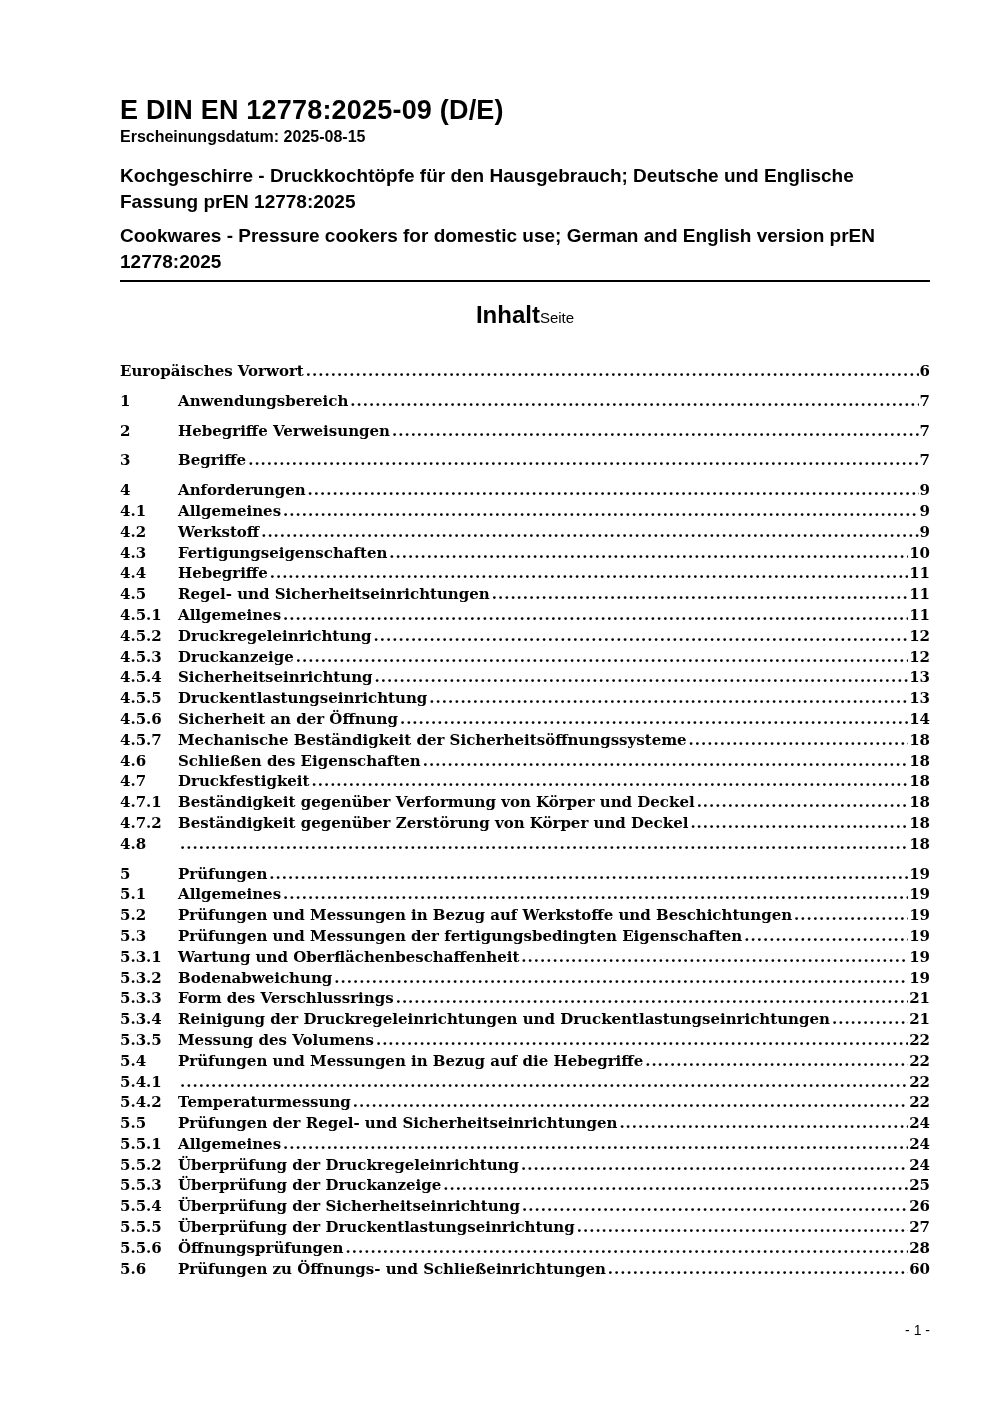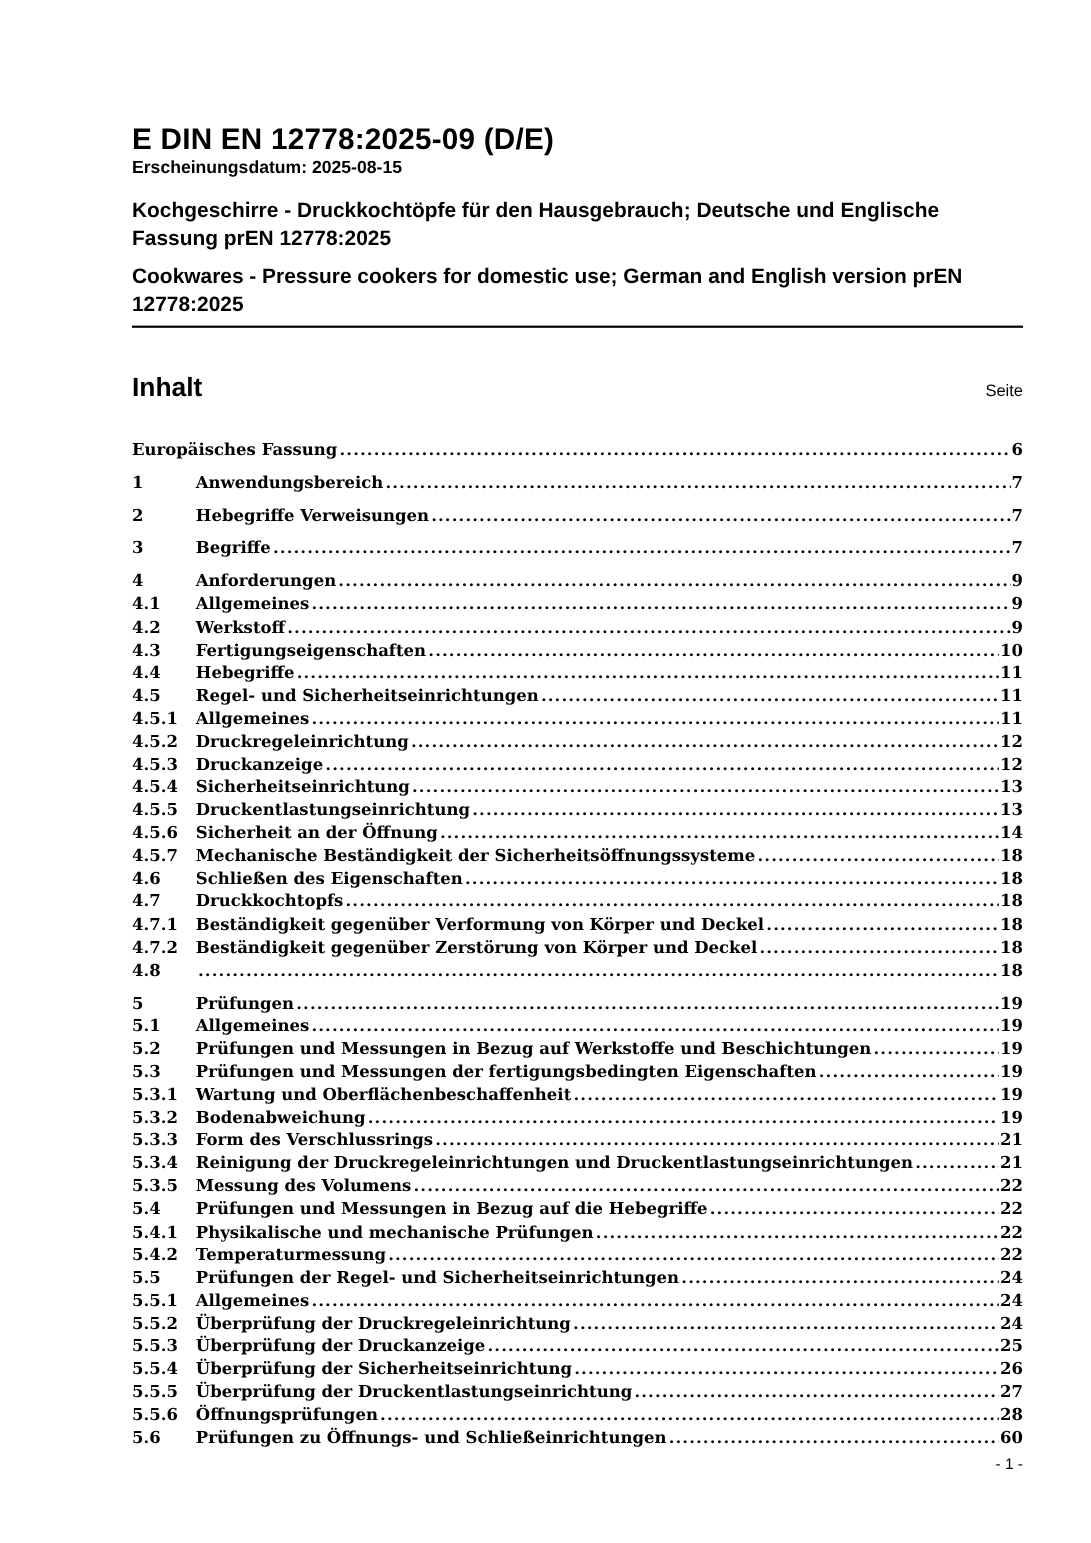--- a/index.html
+++ b/index.html
@@ -3,21 +3,21 @@
 <meta charset="utf-8">
 <style>
   html, body { margin: 0; padding: 0; background: #ffffff; }
   .page {
     position: relative;
     width: 992px;
     height: 1403px;
     background: #ffffff;
     color: #000000;
     box-sizing: border-box;
-    padding: 16px 62px 0 120px;
+    padding: 0 62px 0 120px;
     overflow: hidden;
     font-family: "Liberation Sans", sans-serif;
   }
   .doc-title {
     margin: 95px 0 0 0;
     font-size: 27px;
     line-height: 30px;
     font-weight: bold;
     letter-spacing: 0.2px;
   }
@@ -34,23 +34,23 @@
     font-weight: bold;
   }
   .lang-title.en { margin-top: 8px; }
   .header-divider {
     border: none;
     border-top: 2px solid #000000;
     margin: 5px 0 0 0;
   }
   .toc-header {
     display: flex;
-    justify-content: space-between;
+    justify-content: center;
     align-items: baseline;
-    margin-top: 42px;
+    margin-top: 20px;
   }
   .toc-heading {
     margin: 0;
     font-size: 24px;
     line-height: 26px;
     font-weight: bold;
   }
   .toc-page-label {
     font-size: 15px;
     font-weight: normal;
@@ -109,21 +109,21 @@
   </header>
 
   <div class="toc-header">
     <h2 class="toc-heading">Inhalt</h2>
     <span class="toc-page-label">Seite</span>
   </div>
 
   <nav class="toc">
     <div class="toc-entry">
 
-      <span class="toc-title">Europäisches Fassung</span>
+      <span class="toc-title">Europäisches Vorwort</span>
       <span class="toc-dots">....................................................................................................................................................................................................................................................................</span>
       <span class="toc-page">6</span>
     </div>
 
     <div class="toc-entry group-start">
       <span class="toc-num">1</span>
       <span class="toc-title">Anwendungsbereich</span>
       <span class="toc-dots">....................................................................................................................................................................................................................................................................</span>
       <span class="toc-page">7</span>
     </div>
@@ -235,21 +235,21 @@
 
     <div class="toc-entry">
       <span class="toc-num">4.6</span>
       <span class="toc-title">Schließen des Eigenschaften</span>
       <span class="toc-dots">....................................................................................................................................................................................................................................................................</span>
       <span class="toc-page">18</span>
     </div>
 
     <div class="toc-entry">
       <span class="toc-num">4.7</span>
-      <span class="toc-title">Druckkochtopfs</span>
+      <span class="toc-title">Druckfestigkeit</span>
       <span class="toc-dots">....................................................................................................................................................................................................................................................................</span>
       <span class="toc-page">18</span>
     </div>
 
     <div class="toc-entry">
       <span class="toc-num">4.7.1</span>
       <span class="toc-title">Beständigkeit gegenüber Verformung von Körper und Deckel</span>
       <span class="toc-dots">....................................................................................................................................................................................................................................................................</span>
       <span class="toc-page">18</span>
     </div>
@@ -332,21 +332,20 @@
 
     <div class="toc-entry">
       <span class="toc-num">5.4</span>
       <span class="toc-title">Prüfungen und Messungen in Bezug auf die Hebegriffe</span>
       <span class="toc-dots">....................................................................................................................................................................................................................................................................</span>
       <span class="toc-page">22</span>
     </div>
 
     <div class="toc-entry">
       <span class="toc-num">5.4.1</span>
-      <span class="toc-title">Physikalische und mechanische Prüfungen</span>
       <span class="toc-dots">....................................................................................................................................................................................................................................................................</span>
       <span class="toc-page">22</span>
     </div>
 
     <div class="toc-entry">
       <span class="toc-num">5.4.2</span>
       <span class="toc-title">Temperaturmessung</span>
       <span class="toc-dots">....................................................................................................................................................................................................................................................................</span>
       <span class="toc-page">22</span>
     </div>

